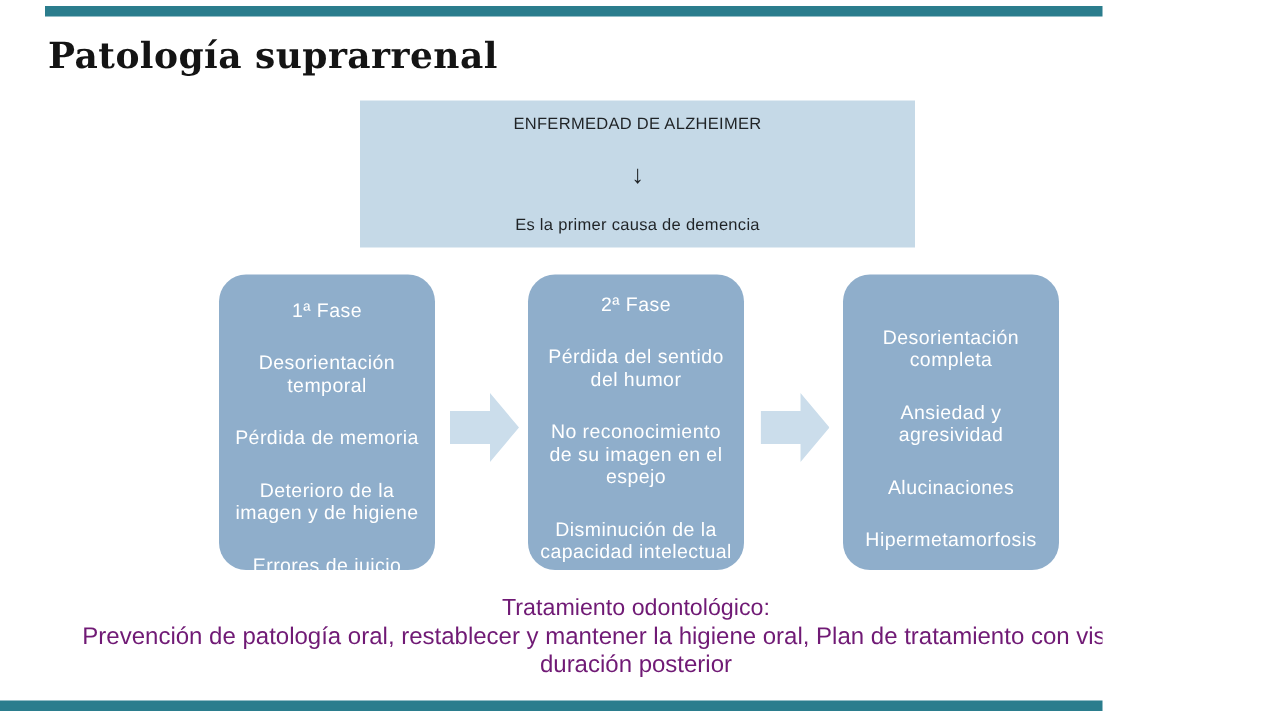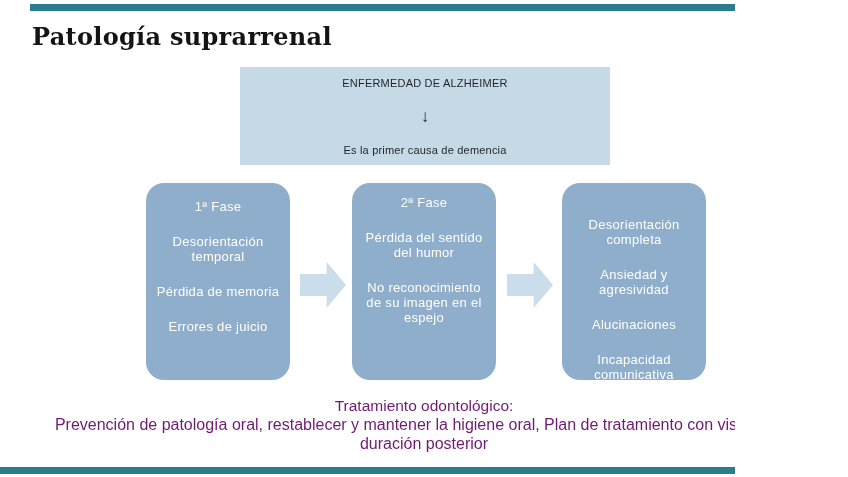--- a/index.html
+++ b/index.html
@@ -101,38 +101,39 @@
   <div class="header-box">
     <div class="header-line">ENFERMEDAD DE ALZHEIMER</div>
     <div class="down-arrow">↓</div>
     <div class="header-line">Es la primer causa de demencia</div>
   </div>
 
   <div class="phase-box phase-1">
     <div class="phase-title">1ª Fase</div>
     <div class="phase-item">Desorientación temporal</div>
     <div class="phase-item">Pérdida de memoria</div>
+    <div class="phase-item">Deterioro de la imagen y de higiene</div>
     <div class="phase-item">Errores de juicio</div>
   </div>
 
   <div class="block-arrow arrow-1"></div>
 
   <div class="phase-box phase-2">
     <div class="phase-title">2ª Fase</div>
     <div class="phase-item">Pérdida del sentido del humor</div>
     <div class="phase-item">No reconocimiento de su imagen en el espejo</div>
+    <div class="phase-item">Disminución de la capacidad intelectual</div>
   </div>
 
   <div class="block-arrow arrow-2"></div>
 
   <div class="phase-box phase-3">
     <div class="phase-item">Desorientación completa</div>
     <div class="phase-item">Ansiedad y agresividad</div>
     <div class="phase-item">Alucinaciones</div>
-    <div class="phase-item">Incapacidad comunicativa</div>
     <div class="phase-item">Hipermetamorfosis</div>
   </div>
 
   <div class="footer">
     <div class="footer-heading">Tratamiento odontológico:</div>
     <div class="footer-body">Prevención de patología oral, restablecer y mantener la higiene oral, Plan de tratamiento con vistas a su duración posterior</div>
   </div>
 
   <div class="bar bar-bottom"></div>
   <div class="circle-ornament"></div>

